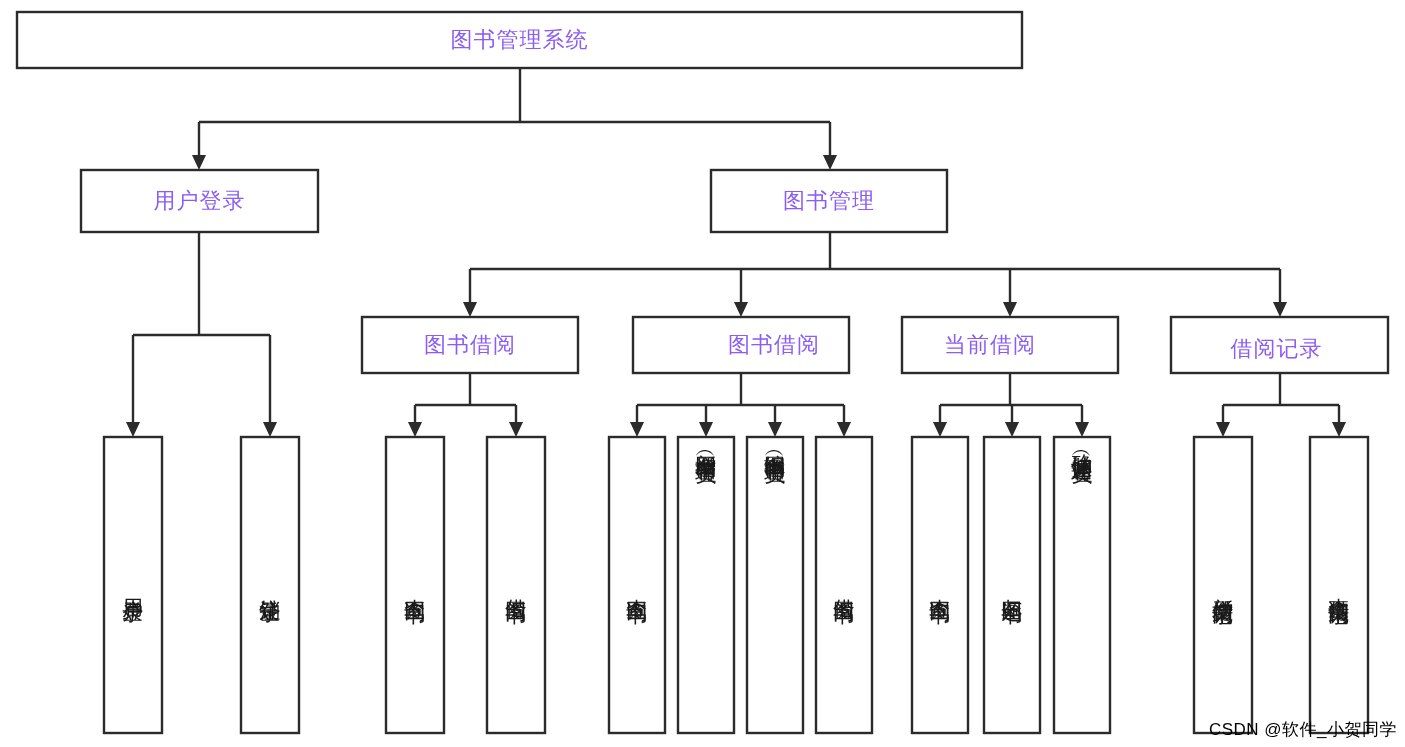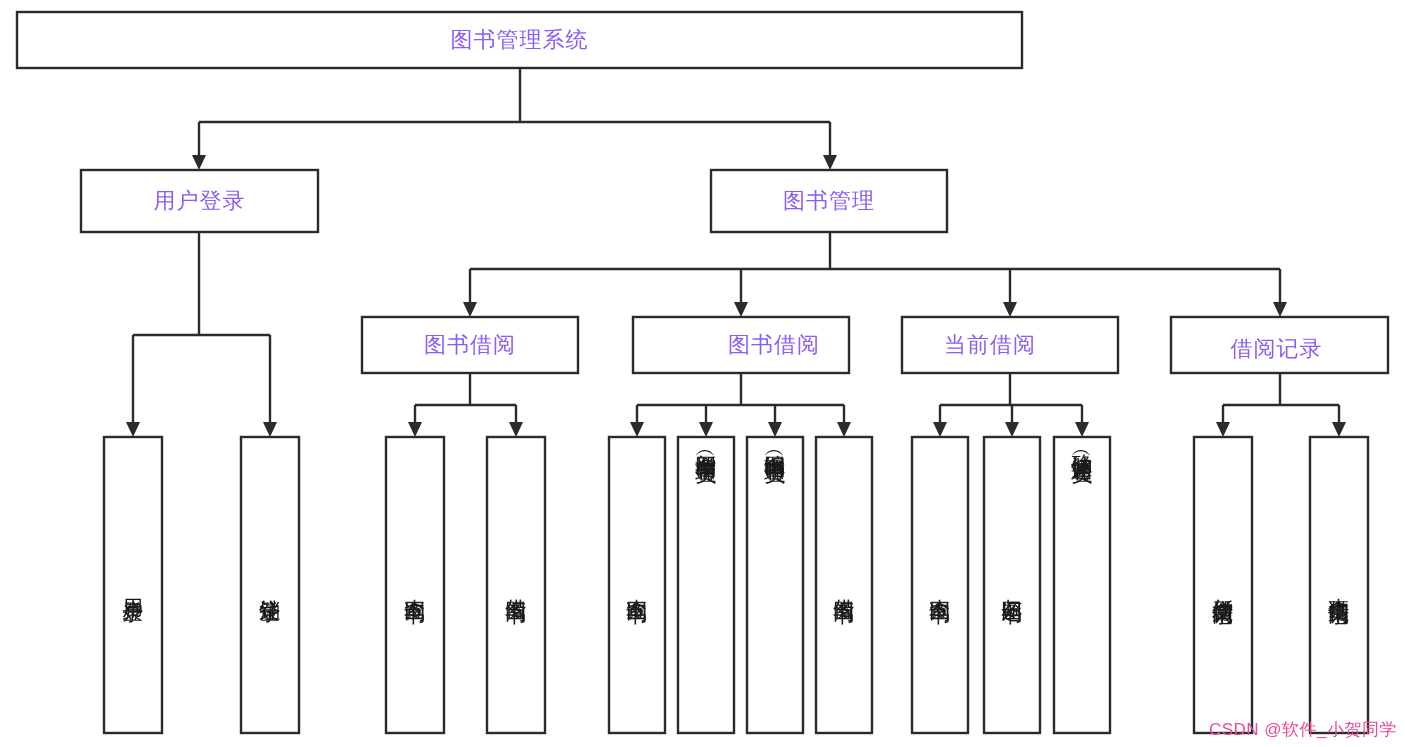--- a/index.html
+++ b/index.html
@@ -71,21 +71,21 @@
     color: #8b5cf6;
     letter-spacing: 1px;
     white-space: nowrap;
   }
   .watermark {
     position: absolute;
     right: 8px;
     bottom: 6px;
     font-family: "Liberation Sans", "DejaVu Sans", sans-serif;
     font-size: 17px;
-    color: #ec4899;
+    color: #000000;
     letter-spacing: 0.5px;
     white-space: nowrap;
     pointer-events: none;
   }
 </style>
 </head>
 <body>
 
 <div id="diagram-root">
 

